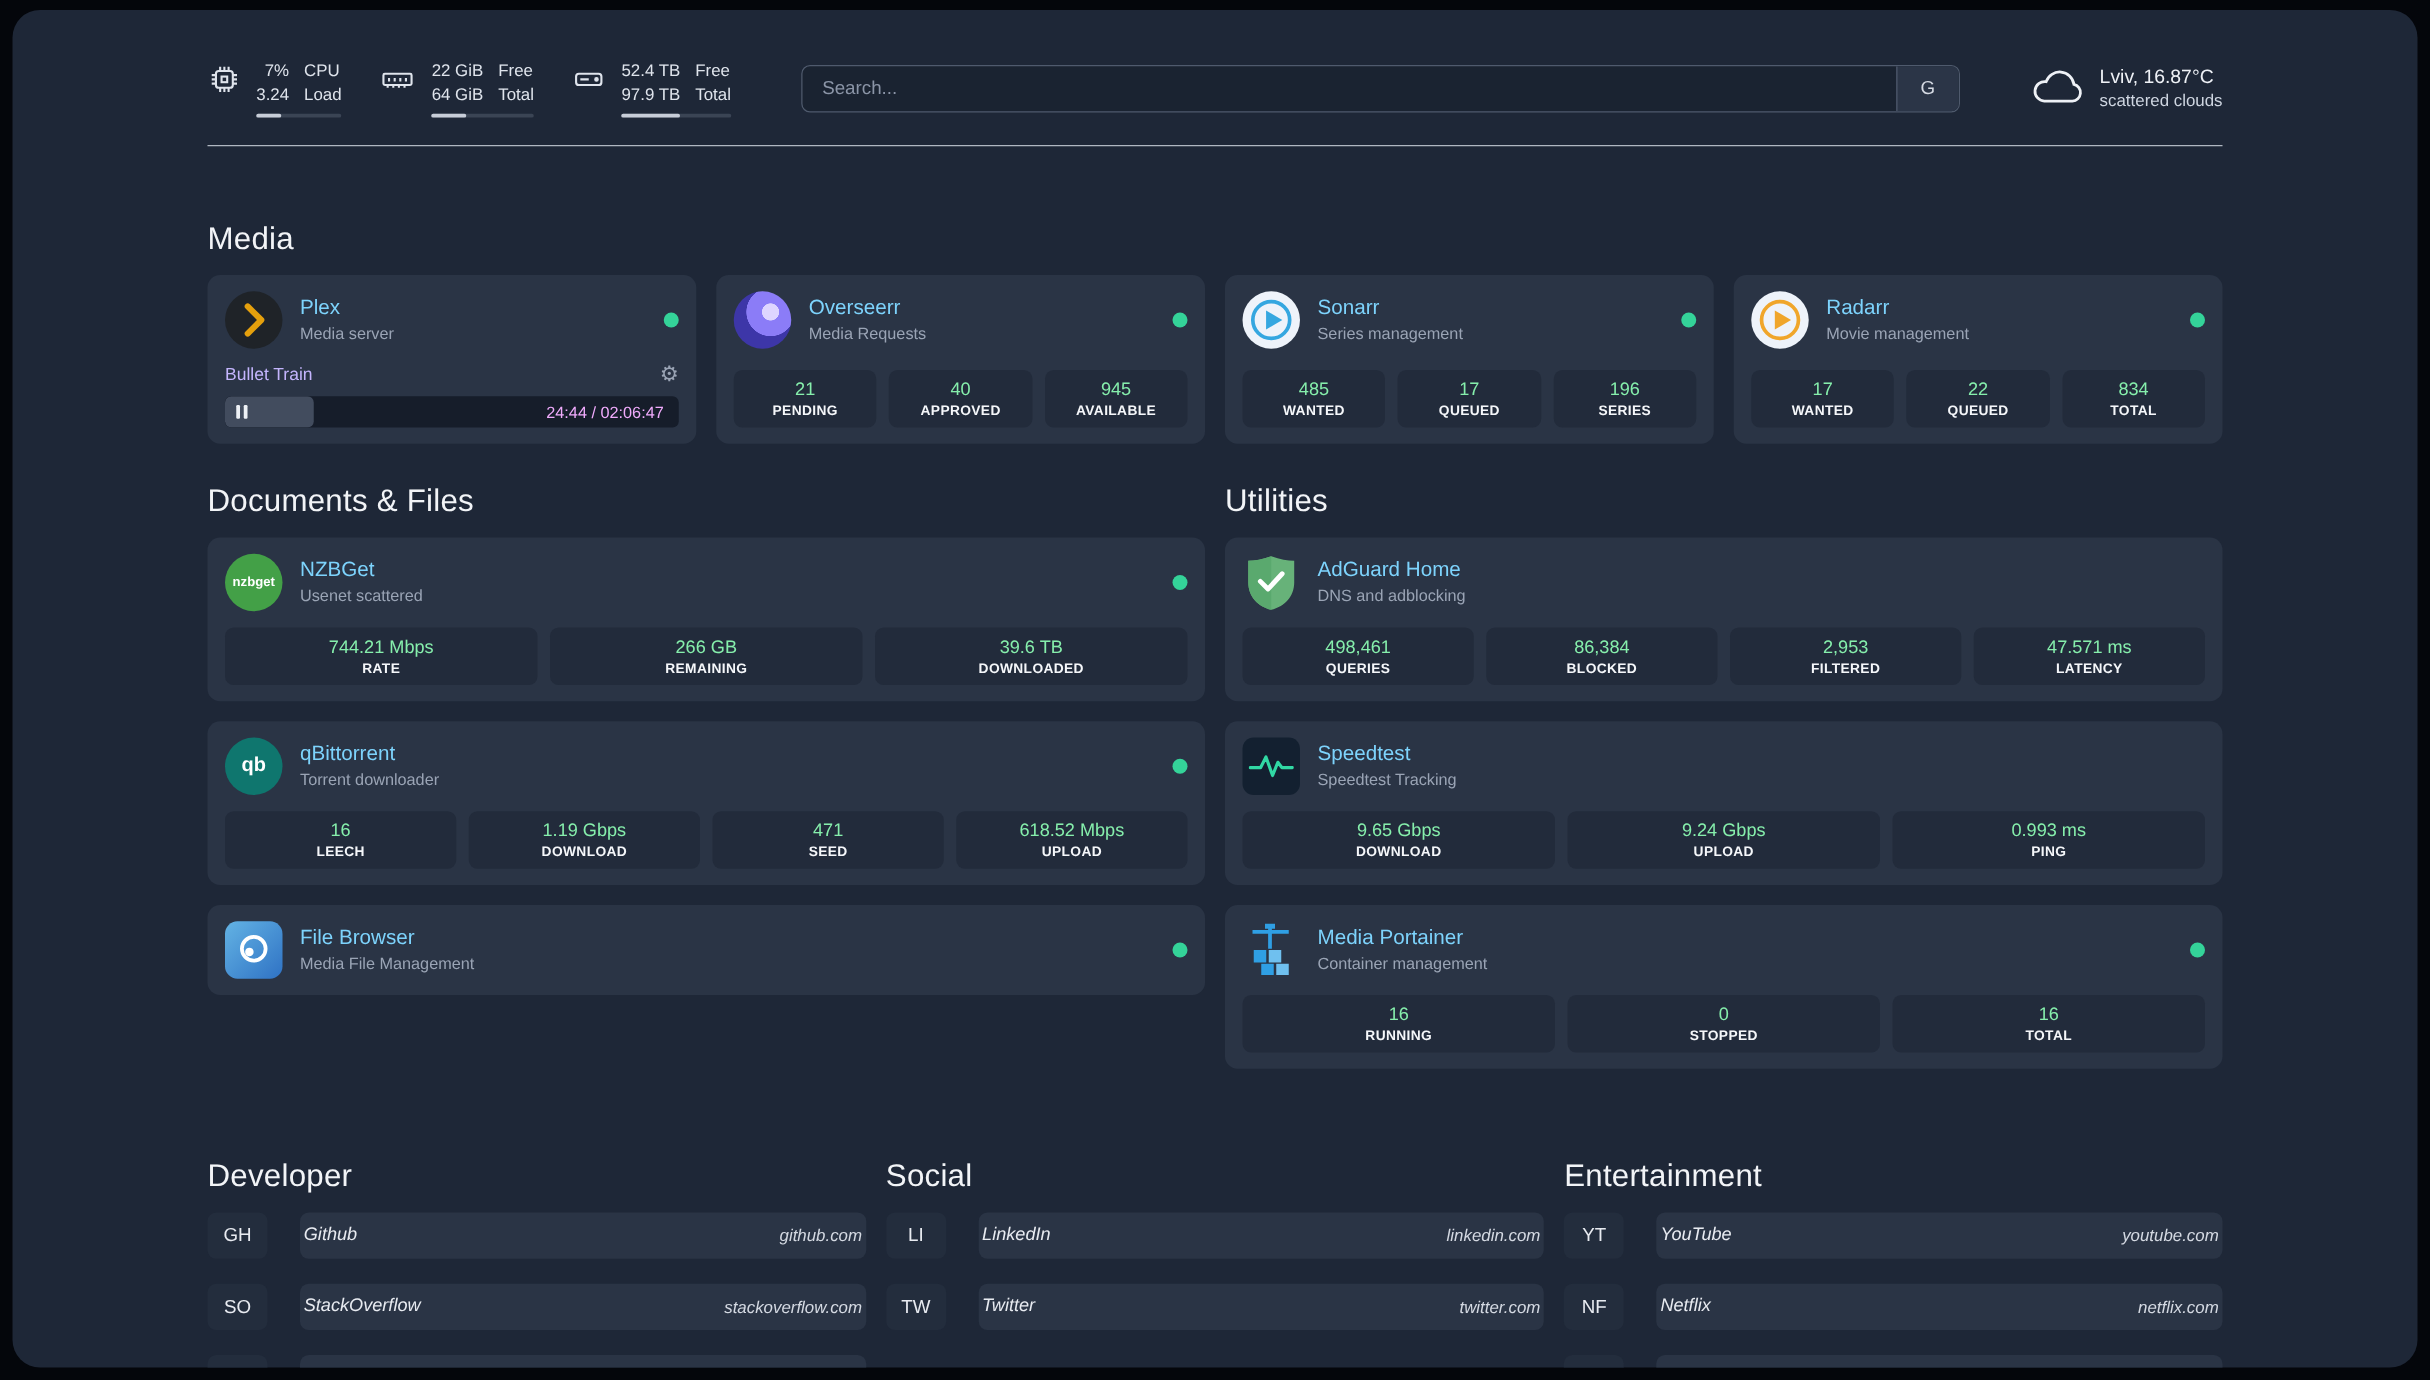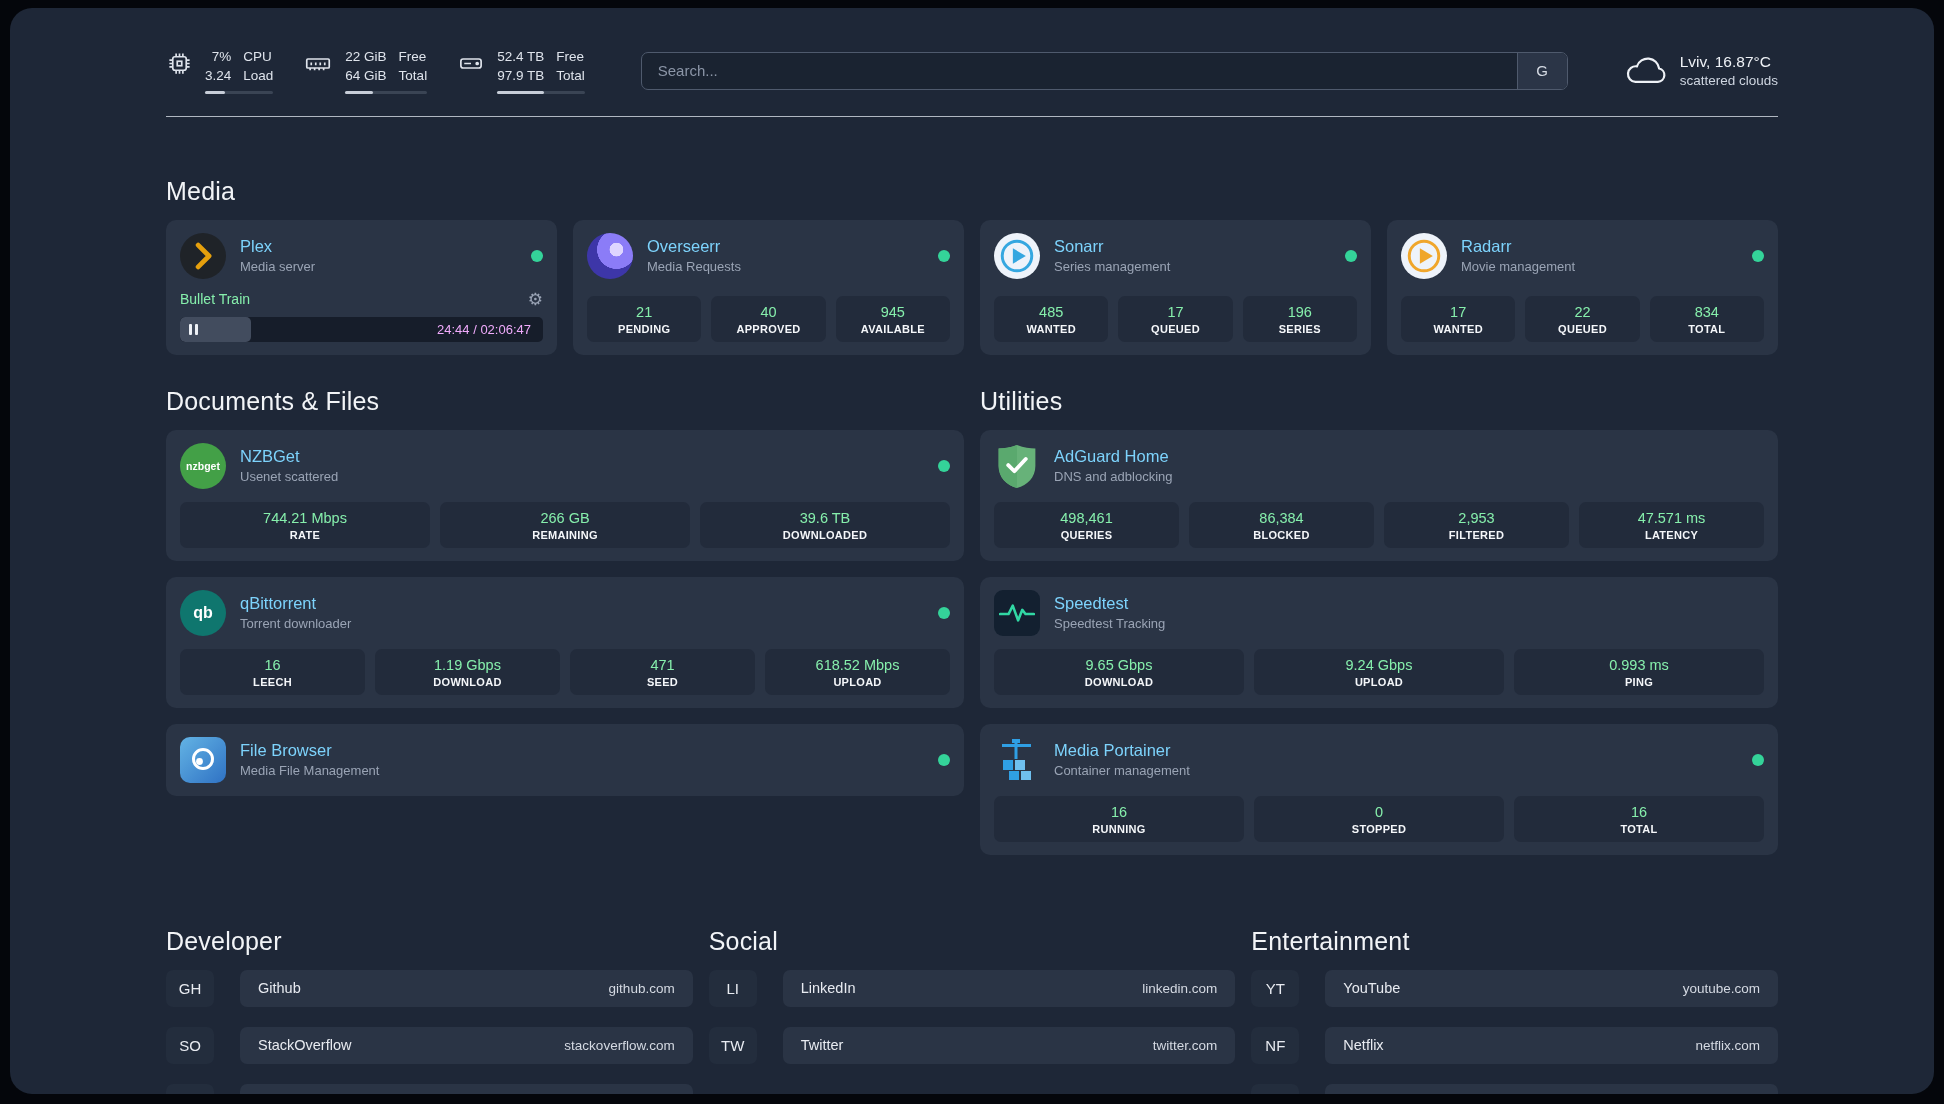--- a/index.html
+++ b/index.html
@@ -43,37 +43,37 @@
   .dot { width:12px; height:12px; border-radius:50%; background:#34d399; margin-left:auto; flex:0 0 12px; }
 
   .stats { display:flex; gap:10px; margin-top:auto; padding-top:13px; }
   .stats.tight { margin-top:13px; padding-top:0; }
   .stat { flex:1; background:#222b3b; border-radius:7px; text-align:center; padding:8px 4px 7px; }
   .stat-value { font-size:14.5px; color:#86efac; }
   .stat-label { font-size:11px; font-weight:700; color:#f5f7fa; margin-top:3px; letter-spacing:.3px; }
 
   
   .np-row { display:flex; align-items:center; justify-content:space-between; margin-top:12px; }
-  .np-title { font-size:14px; color:#86efac; }
+  .np-title { font-size:14px; color:#c4b5fd; }
   .gear { color:#9aa4b5; font-size:17px; cursor:pointer; line-height:1; }
   .np-bar { position:relative; margin-top:9px; height:25px; background:#161d2a; border-radius:5px; display:flex; align-items:center; overflow:hidden; }
   .np-fill { position:absolute; left:0; top:0; bottom:0; background:#424c5e; border-radius:5px; }
   .pause { position:relative; margin-left:9px; display:flex; gap:3px; cursor:pointer; }
   .pause i { width:3px; height:11px; background:#eef1f6; border-radius:1px; display:block; }
   .np-time { position:absolute; right:12px; font-size:13px; color:#f0abfc; }
 
   
   .mid-grid { display:grid; grid-template-columns:1fr 1fr; gap:16px; margin-top:32px; align-items:start; }
   .col-stack { display:flex; flex-direction:column; gap:16px; }
 
   
   .bottom-grid { display:grid; grid-template-columns:repeat(3,1fr); gap:16px; margin-top:72px; align-items:start; }
   .bm-row { display:flex; gap:26px; margin-bottom:20px; cursor:pointer;justify-content:center; }
   .bm-abbr { width:48px; height:37px; background:#232d3d; border-radius:7px; display:flex; align-items:center; justify-content:center; font-size:15px; color:#e8ebf1; flex:0 0 48px; }
-  .bm-main { flex:1; height:37px; background:#2a3445; border-radius:7px; display:flex; align-items:center; justify-content:space-between; padding:0 18px; }
+  .bm-main { flex:1; height:37px; background:#2a3445; border-radius:7px; display:flex; align-items:center; justify-content:space-between; padding:0 3px;font-style:italic; }
   .bm-name { font-size:14.5px; color:#e8ebf1; }
   .bm-url { font-size:13.5px; color:#d4d9e2; }
 
   
   .plex-bg { background:#1f2328; border-radius:50%; }
   .overseerr-bg { border-radius:50%; background:radial-gradient(circle at 64% 36%, #ded5ff 0 16%, #8b7cf7 17% 46%, #3d36a8 47% 100%); }
   .sonarr-bg { background:#eef3fa; border-radius:50%; }
   .radarr-bg { background:#eef3fa; border-radius:50%; }
   .nzbget-bg { background:#43a047; border-radius:50%; color:#fff; font-size:10.5px; font-weight:700; }
   .qb-bg { background:#0f766e; border-radius:50%; color:#fff; font-size:16px; font-weight:700; }

